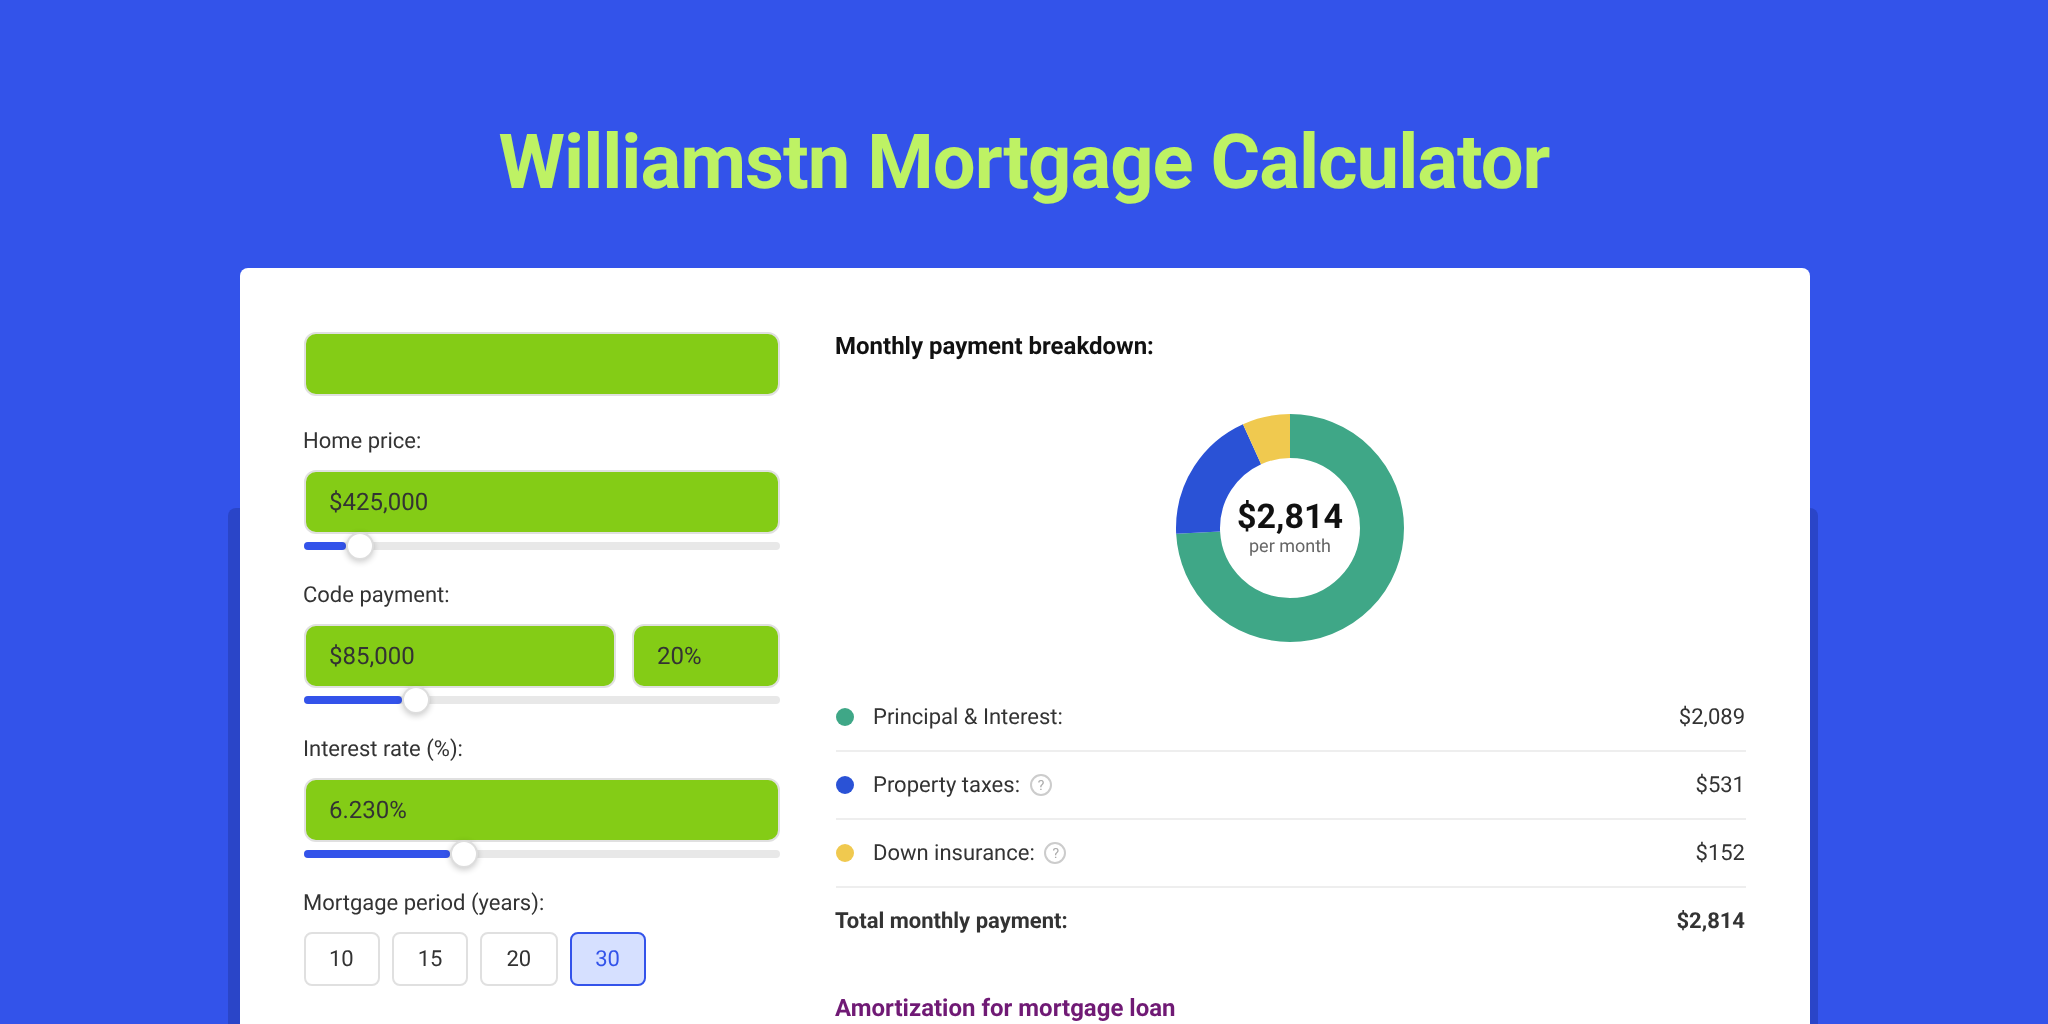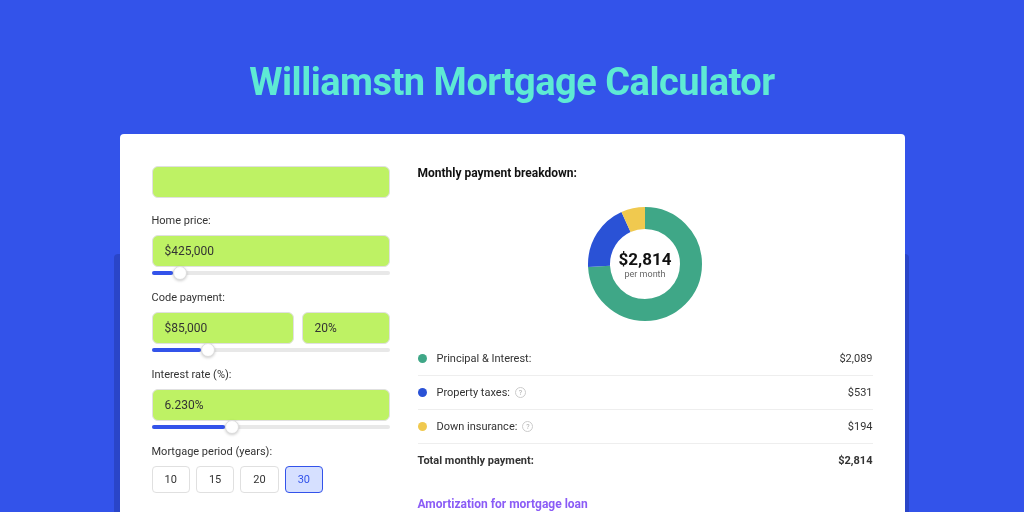--- a/index.html
+++ b/index.html
@@ -1,50 +1,50 @@
 <!DOCTYPE html>
 <html><head>
 <meta charset="utf-8">
 <style>
 *{box-sizing:border-box;margin:0;padding:0;font-family:-apple-system,BlinkMacSystemFont,"Segoe UI",Roboto,Arial,sans-serif}
 body{background:#3353ea;width:1024px;height:512px;overflow:hidden}
 .hero{padding-top:60px;text-align:center}
-.hero h1{color:#5eead4;font-size:38px;font-weight:700;letter-spacing:-0.5px}
+.hero h1{color:#bef264;font-size:38px;font-weight:700;letter-spacing:-0.5px}
 .card{background:#fff;width:785px;margin:30px auto 0;border-radius:4px;padding:32px 32px 0;display:flex;gap:28px}
 .card-shadow{position:absolute;background:#2a45c8;width:795px;height:400px;left:114px;top:120px;border-radius:4px;z-index:-1}
 .wrap{position:relative}
 .left{flex:0 0 238px}
 .right{flex:1}
 .lbl{font-size:11px;color:#333;margin-bottom:8px;display:block}
-.inp{width:100%;border:1px solid #e0e0e0;border-radius:6px;padding:8px 12px;font-size:12px;color:#333;background:#bef264}
+.inp{width:100%;border:1px solid #e0e0e0;border-radius:6px;padding:8px 12px;font-size:12px;color:#333;background:#84cc16}
 .grp{margin-bottom:16px}
 .slider{margin-top:4px;height:4px;background:#e8e8e8;border-radius:2px;position:relative}
 .slider-fill{height:100%;background:#3353ea;border-radius:2px}
 .slider-thumb{width:14px;height:14px;background:#fff;border:1px solid #ddd;border-radius:50%;position:absolute;top:-5px;box-shadow:0 1px 3px rgba(0,0,0,0.2)}
 .row{display:flex;gap:8px}
 .row .inp:first-child{flex:1}
-.row .inp:last-child{width:88px}
+.row .inp:last-child{width:74px}
 .periods{display:flex;gap:6px}
 .pbtn{padding:6px 12px;border:1px solid #e0e0e0;border-radius:4px;font-size:11px;color:#333;background:#fff;cursor:pointer}
 .pbtn.active{background:#d6e0ff;border-color:#3353ea;color:#3353ea}
 .sec-title{font-size:12px;font-weight:700;color:#111;margin-bottom:24px}
 .donut-wrap{display:flex;justify-content:center;margin-bottom:18px}
 .donut{position:relative;width:120px;height:120px}
 .donut-center{position:absolute;top:50%;left:50%;transform:translate(-50%,-50%);text-align:center}
 .donut-val{font-size:17px;font-weight:700;color:#111}
 .donut-sub{font-size:9px;color:#666}
 .line{display:flex;align-items:center;padding:10px 0;font-size:11px;color:#333}
 .dot{width:9px;height:9px;border-radius:50%;margin-right:10px}
 .line-lbl{flex:1;display:flex;align-items:center;gap:5px}
 .help{width:11px;height:11px;border:1px solid #ccc;border-radius:50%;font-size:7px;color:#aaa;display:inline-flex;align-items:center;justify-content:center}
 .line-val{font-weight:400}
 .sep{height:1px;background:#eee;margin:0}
 .total .line-lbl,.total .line-val{font-weight:700}
 .amort{margin-top:20px}
-.amort-title{font-size:12px;font-weight:700;color:#8b5cf6;margin-bottom:10px}
+.amort-title{font-size:12px;font-weight:700;color:#701a75;margin-bottom:10px}
 .amort-text{font-size:10px;color:#555;line-height:1.5}
 </style>
 </head>
 <body>
 
 <div class="hero">
   <h1>Williamstn Mortgage Calculator</h1>
 </div>
 
 <div class="wrap">
@@ -132,21 +132,21 @@
           </span>
       <span class="line-val">$531</span>
     </div>
     <div class="sep"></div>
     <div class="line">
       <span class="dot" style="background:#f0c94f"></span>
       <span class="line-lbl">
             <span>Down insurance:</span>
             <span class="help">?</span>
           </span>
-      <span class="line-val">$194</span>
+      <span class="line-val">$152</span>
     </div>
     <div class="sep"></div>
     <div class="line total">
       <span class="line-lbl">Total monthly payment:</span>
       <span class="line-val">$2,814</span>
     </div>
 
     <div class="amort">
       <div class="amort-title">Amortization for mortgage loan</div>
       <div class="amort-text">Amortization for a mortgage loan refers to the gradual repayment of the loan principal and interest over a specified</div>

